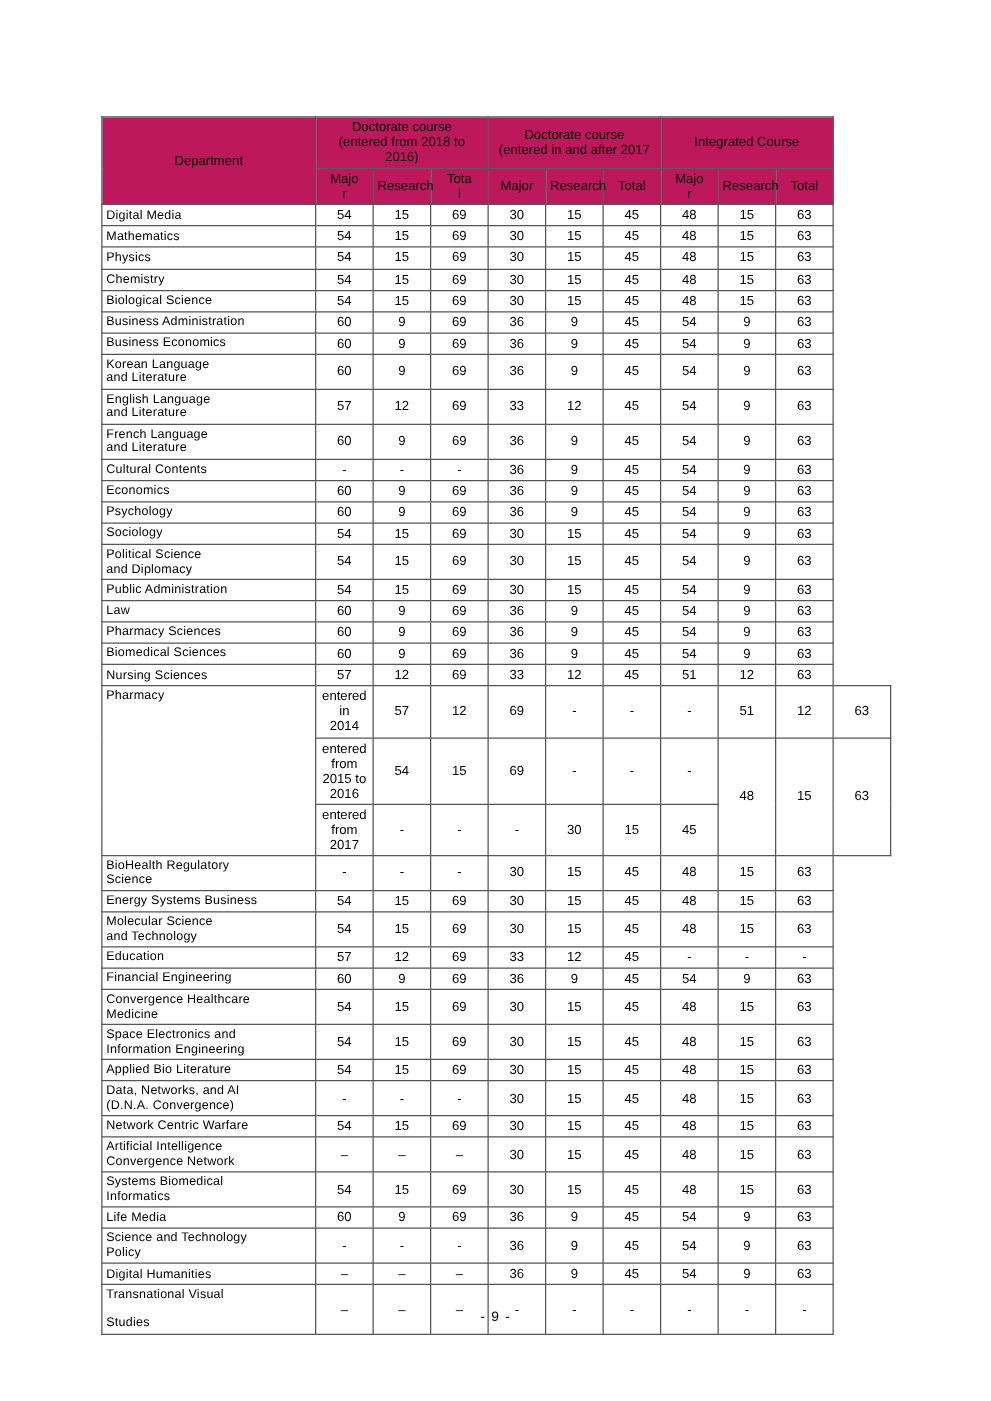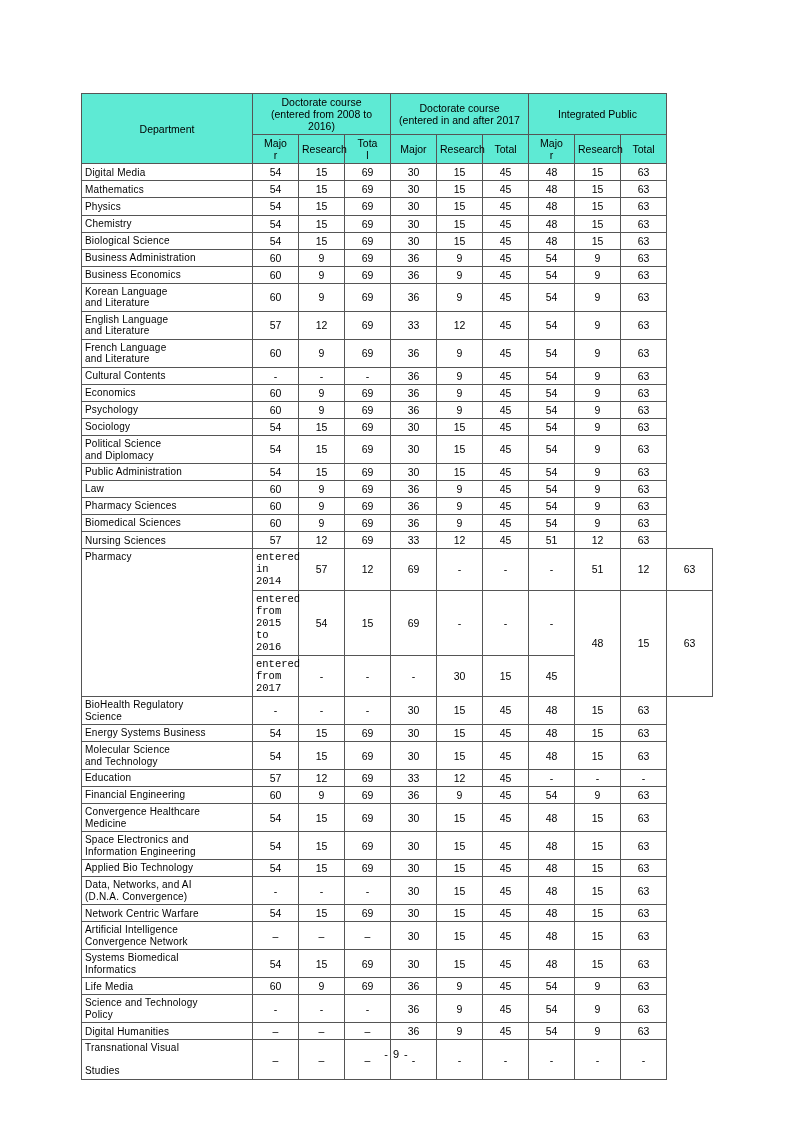--- a/index.html
+++ b/index.html
@@ -33,39 +33,38 @@
     font-size: 10.5px;
   }
   table.credits th,
   table.credits td {
     border: 1px solid #555555;
     padding: 2px 3px;
     vertical-align: middle;
     line-height: 1.15;
   }
   thead th {
-    background: #5eead4;
+    background: #be185d;
     text-align: center;
     font-weight: normal;
     font-size: 10.5px;
   }
   th.dept-head {
     width: 164px;
   }
   td.dept {
     text-align: left;
     padding-left: 5px;
     font-size: 10px;
     letter-spacing: 0.2px;
   }
   td.sub {
-    text-align: left;
+    text-align: center;
     padding-left: 5px;
     font-size: 10.5px;
-    font-family: Liberation Mono, monospace;
   }
   td.num {
     text-align: center;
     font-size: 10.5px;
   }
   .col-n { width: 39px; }
   .col-r { width: 58px; }
   .col-t { width: 39px; }
   .dept-split-left { width: 68px; margin-left: 20px; }
   .dept-split-right { width: 96px; }
@@ -84,28 +83,28 @@
 <body>
 
 <div class="page">
   <div class="table-wrap">
     <table class="credits">
       <thead>
         <tr>
           <th class="dept-head" rowspan="2">Department</th>
           <th colspan="3" class="hdr-two-line">
             <div>Doctorate  course</div>
-            <div>(entered  from  2008  to</div>
+            <div>(entered  from  2018  to</div>
             <div>2016)</div>
           </th>
           <th colspan="3" class="hdr-two-line">
             <div>Doctorate  course</div>
             <div>(entered  in  and  after  2017</div>
           </th>
-          <th colspan="3">Integrated  Public</th>
+          <th colspan="3">Integrated  Course</th>
         </tr>
         <tr>
           <th class="col-n">Majo<br>r</th>
           <th class="col-r">Research</th>
           <th class="col-t">Tota<br>l</th>
           <th class="col-n">Major</th>
           <th class="col-r">Research</th>
           <th class="col-t">Total</th>
           <th class="col-n">Majo<br>r</th>
           <th class="col-r">Research</th>
@@ -465,21 +464,21 @@
             <td class="num col-r">15</td>
             <td class="num col-t">69</td>
             <td class="num col-n">30</td>
             <td class="num col-r">15</td>
             <td class="num col-t">45</td>
             <td class="num col-n">48</td>
             <td class="num col-r">15</td>
             <td class="num col-t">63</td>
           </tr>
           <tr>
-            <td class="dept" colspan="1">Applied  Bio  Technology</td>
+            <td class="dept" colspan="1">Applied  Bio  Literature</td>
             <td class="num col-n">54</td>
             <td class="num col-r">15</td>
             <td class="num col-t">69</td>
             <td class="num col-n">30</td>
             <td class="num col-r">15</td>
             <td class="num col-t">45</td>
             <td class="num col-n">48</td>
             <td class="num col-r">15</td>
             <td class="num col-t">63</td>
           </tr>

